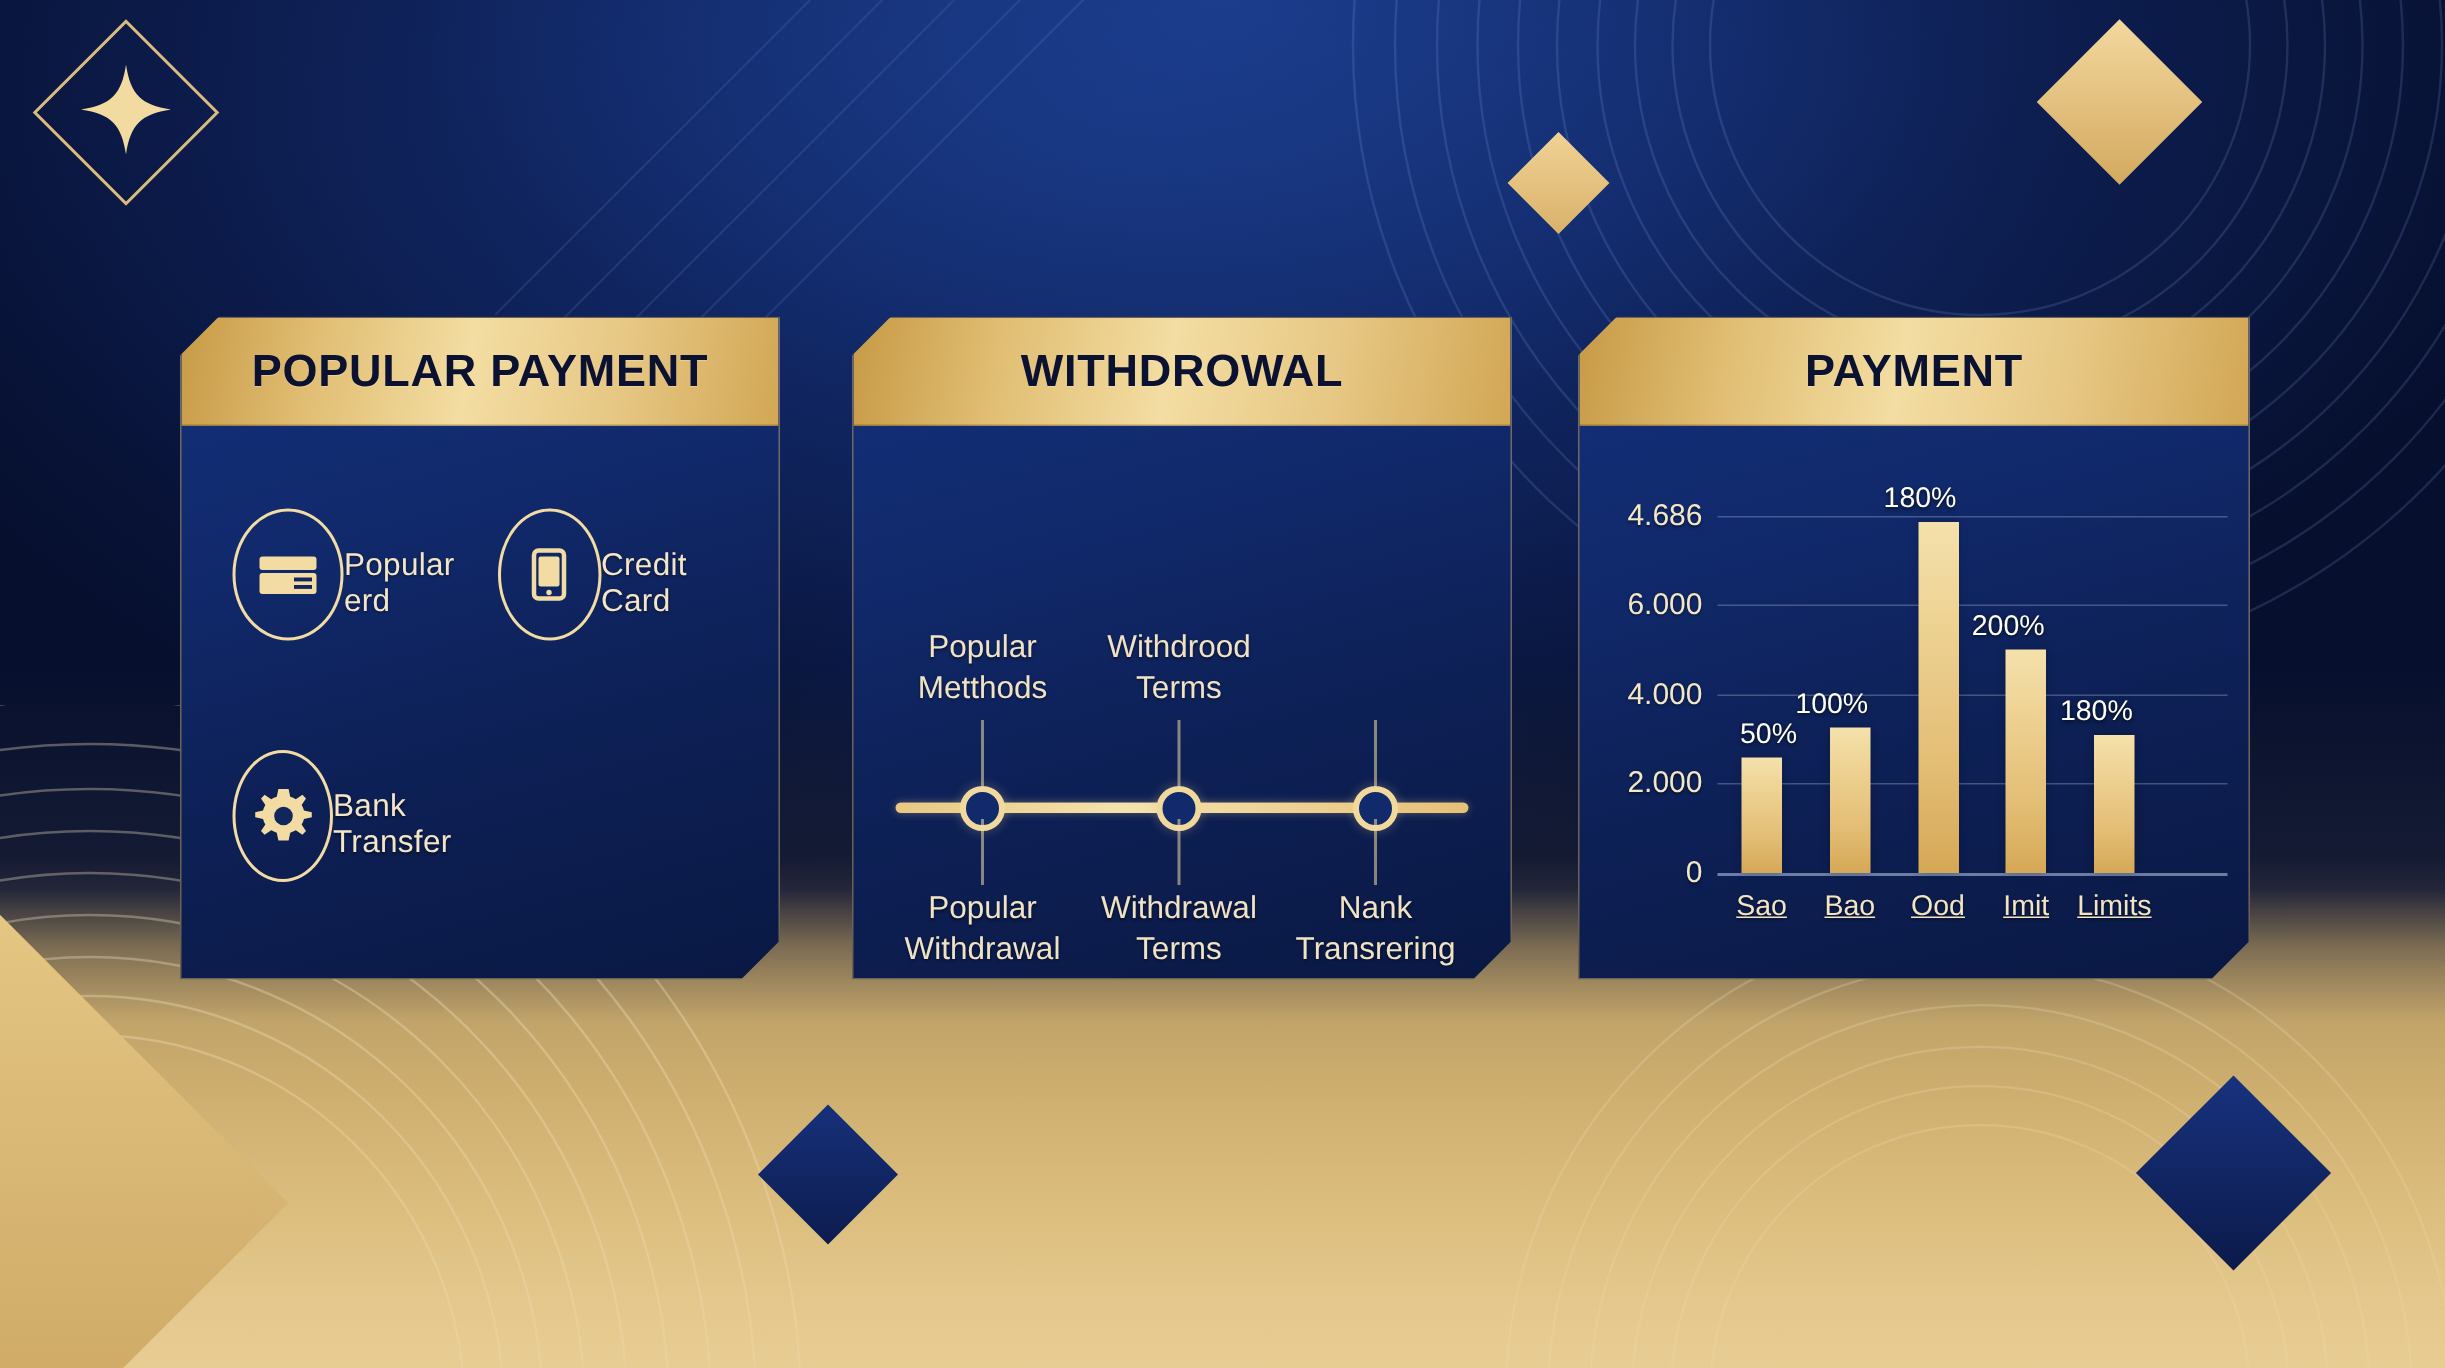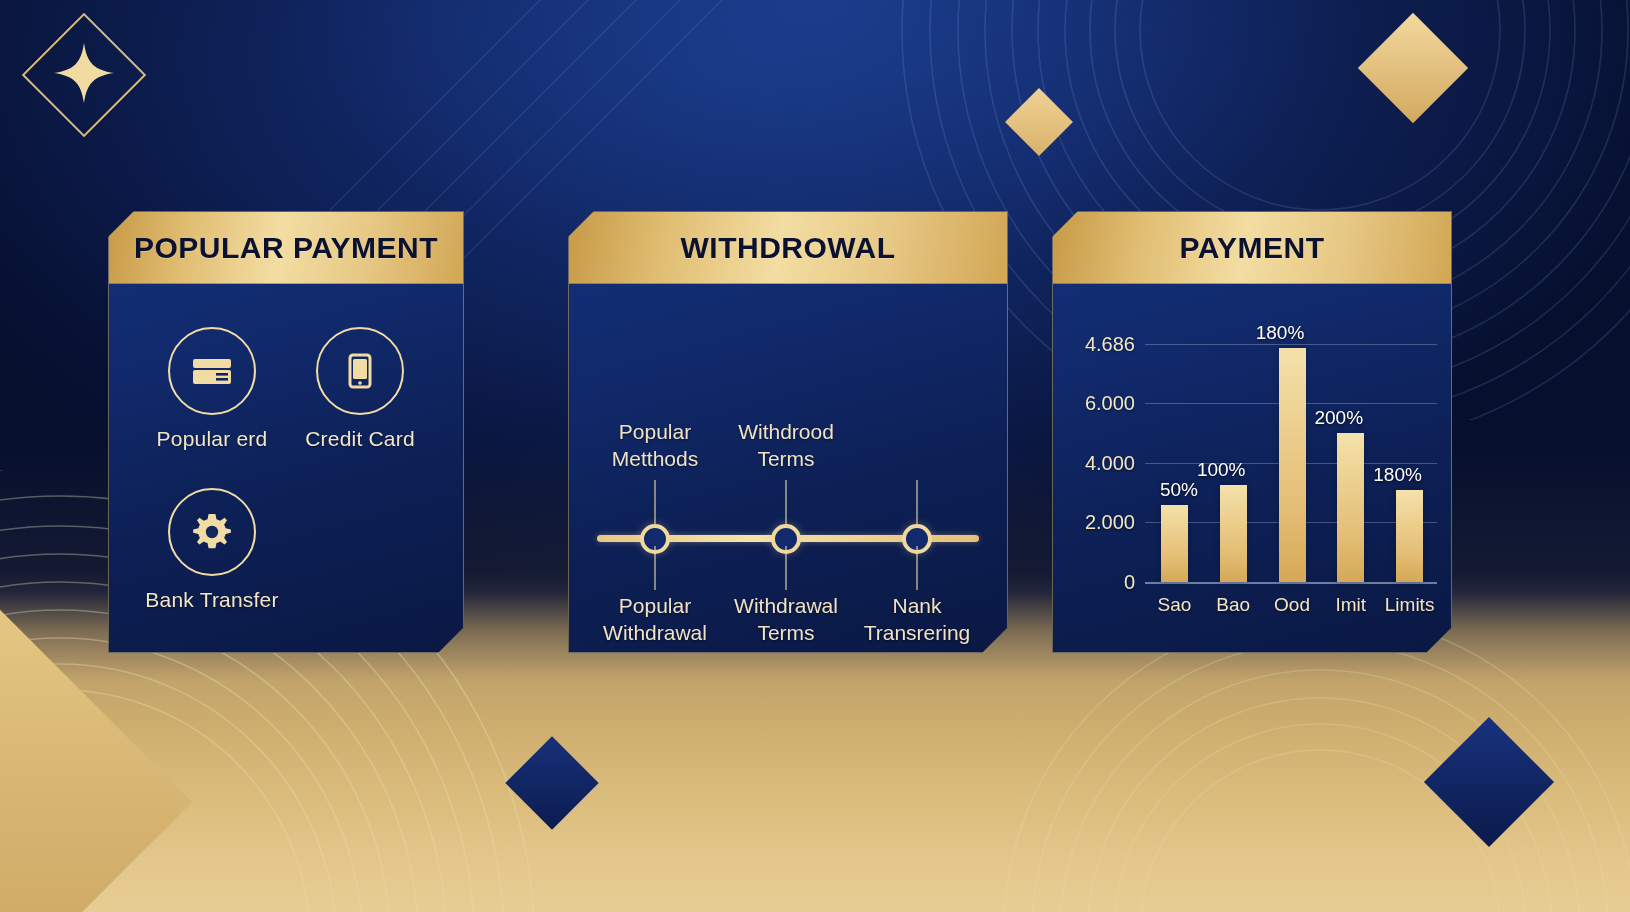--- a/index.html
+++ b/index.html
@@ -63,46 +63,46 @@
   .sparkle { position:absolute; }
 
   
   .card {
     position:absolute;
     background:linear-gradient(165deg,#14307c 0%, #112a6c 30%, #0d2056 62%, #0a1843 100%);
     border:1.5px solid rgba(190,158,96,.55);
     box-shadow:0 10px 34px rgba(0,0,0,.45);
     overflow:hidden;
   }
-  .c1 { left:108px; top:211px; width:356px; height:442px;
+  .c1 { left:120px; top:211px; width:400px; height:442px;
         clip-path:polygon(26px 0, 100% 0, 100% calc(100% - 26px), calc(100% - 26px) 100%, 0 100%, 0 26px); }
   .c2 { left:568px; top:211px; width:440px; height:442px;
         clip-path:polygon(26px 0, 100% 0, 100% calc(100% - 26px), calc(100% - 26px) 100%, 0 100%, 0 26px); }
-  .c3 { left:1052px; top:211px; width:400px; height:442px;
+  .c3 { left:1052px; top:211px; width:448px; height:442px;
         clip-path:polygon(26px 0, 100% 0, 100% calc(100% - 26px), calc(100% - 26px) 100%, 0 100%, 0 26px); }
 
   .card-header {
     height:72px; width:100%;
     background:linear-gradient(100deg,#c79a46 0%, #e0bd72 22%, #f3dda2 48%, #e7c885 72%, #d2a755 100%);
     display:flex; align-items:center; justify-content:center;
     border-bottom:1px solid rgba(90,70,30,.4);
   }
   .card-header h2 {
     font-size:30px; font-weight:bold; letter-spacing:.5px;
     color:#0b1130; text-shadow:0 1px 0 rgba(255,240,200,.35);
   }
   .card-body { position:relative; width:100%; height:370px; }
 
   
   .pay-grid {
     display:grid; grid-template-columns:1fr 1fr; grid-template-rows:1fr 1fr;
     width:100%; height:100%;
     padding:26px 34px 26px 34px; gap:4px 10px;
   }
-  .pay-item { display:flex; flex-direction:column; align-items:center; justify-content:center; }
+  .pay-item { display:flex; align-items:center; justify-content:center; }
   .icon-circle {
     width:88px; height:88px; border-radius:50%;
     border:2.5px solid #f2dca4;
     display:flex; align-items:center; justify-content:center;
     margin-bottom:12px;
   }
   .pay-label {
     font-size:21px; color:#f3e6c8; letter-spacing:.2px;
     text-shadow:0 1px 2px rgba(0,0,0,.5);
   }
@@ -142,21 +142,21 @@
     position:absolute; bottom:0;
     background:linear-gradient(180deg,#f4e1ab 0%, #eccf8e 35%, #e3bd74 70%, #d5a856 100%);
     box-shadow:0 0 6px rgba(0,0,0,.25);
   }
   .ch-val {
     position:absolute; text-align:center; font-size:19px; color:#ffffff;
     text-shadow:0 1px 3px rgba(0,0,0,.75); width:70px;
   }
   .ch-xlbl {
     position:absolute; text-align:center; font-size:19px; color:#f2e5c4;
-    width:70px; text-shadow:0 1px 2px rgba(0,0,0,.5);
+    width:70px; text-shadow:0 1px 2px rgba(0,0,0,.5);text-decoration:underline;
   }
 </style>
 </head>
 <body>
 
 <div id="stage">
 
   <div class="bg-navy"></div>
   <div class="bg-navy2"></div>
 

